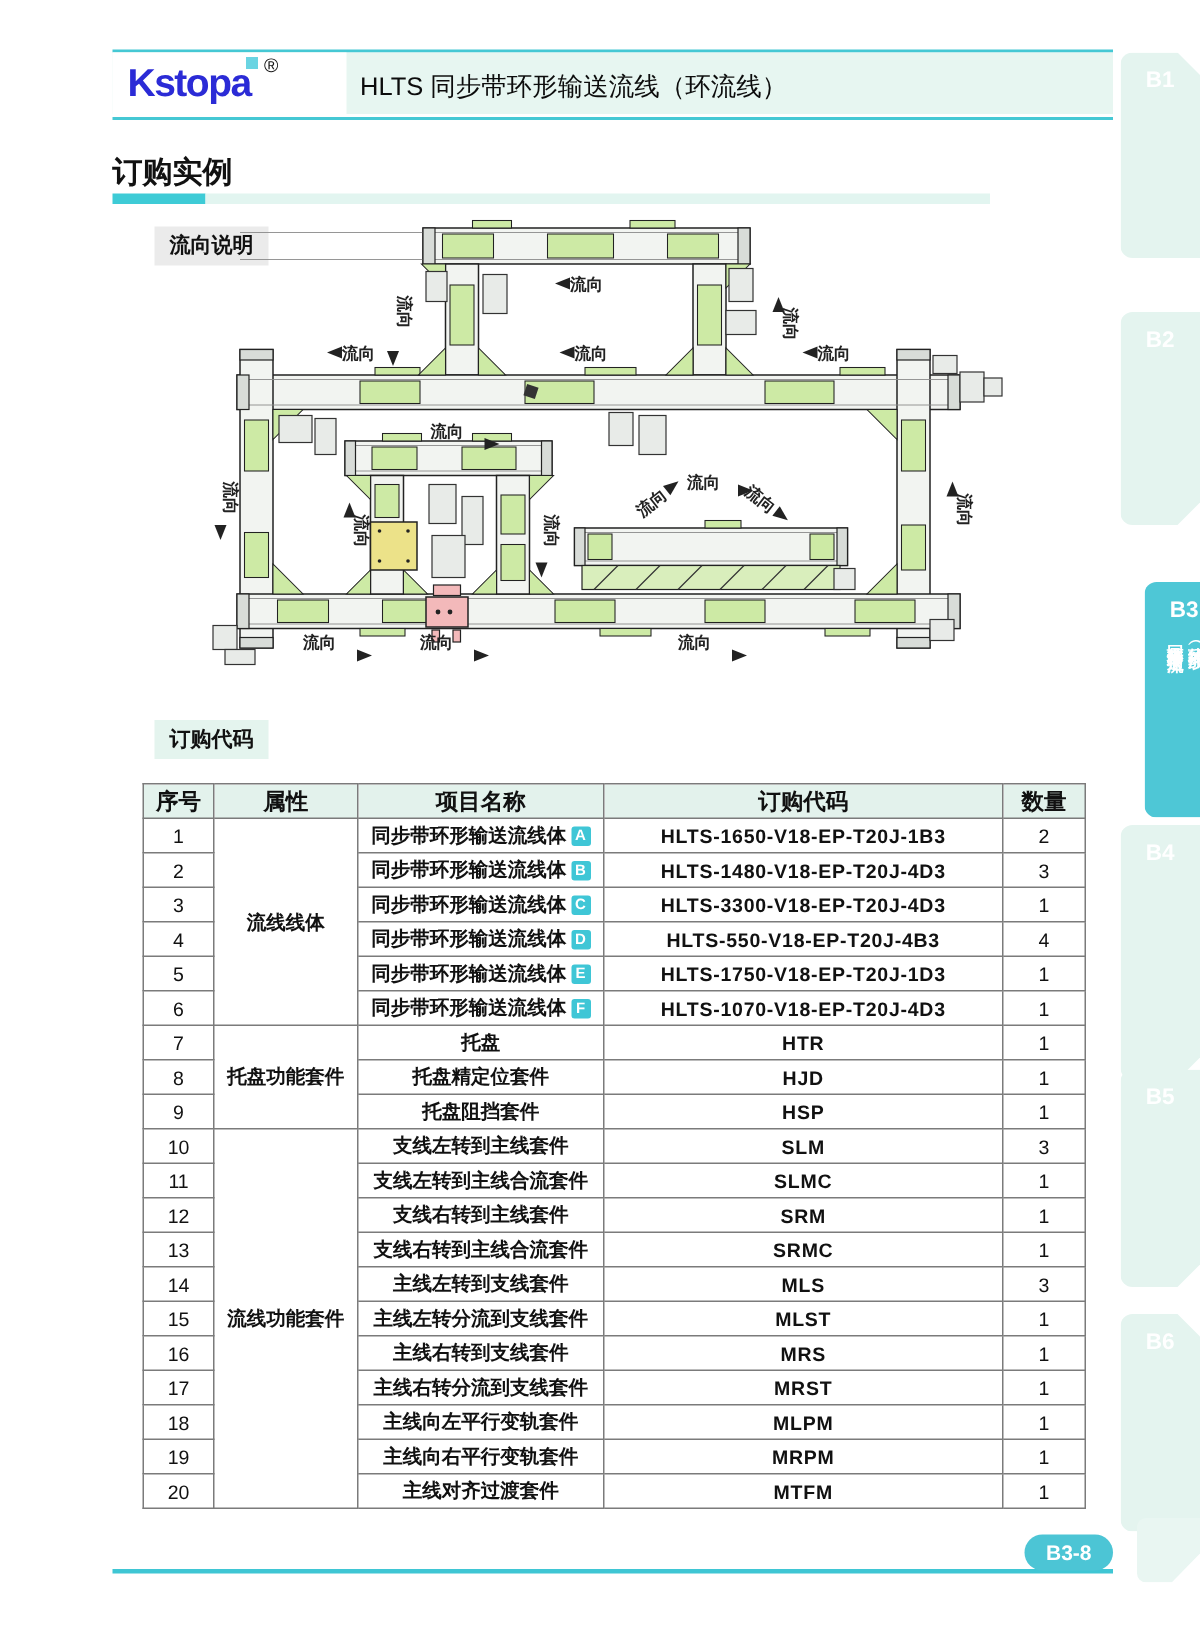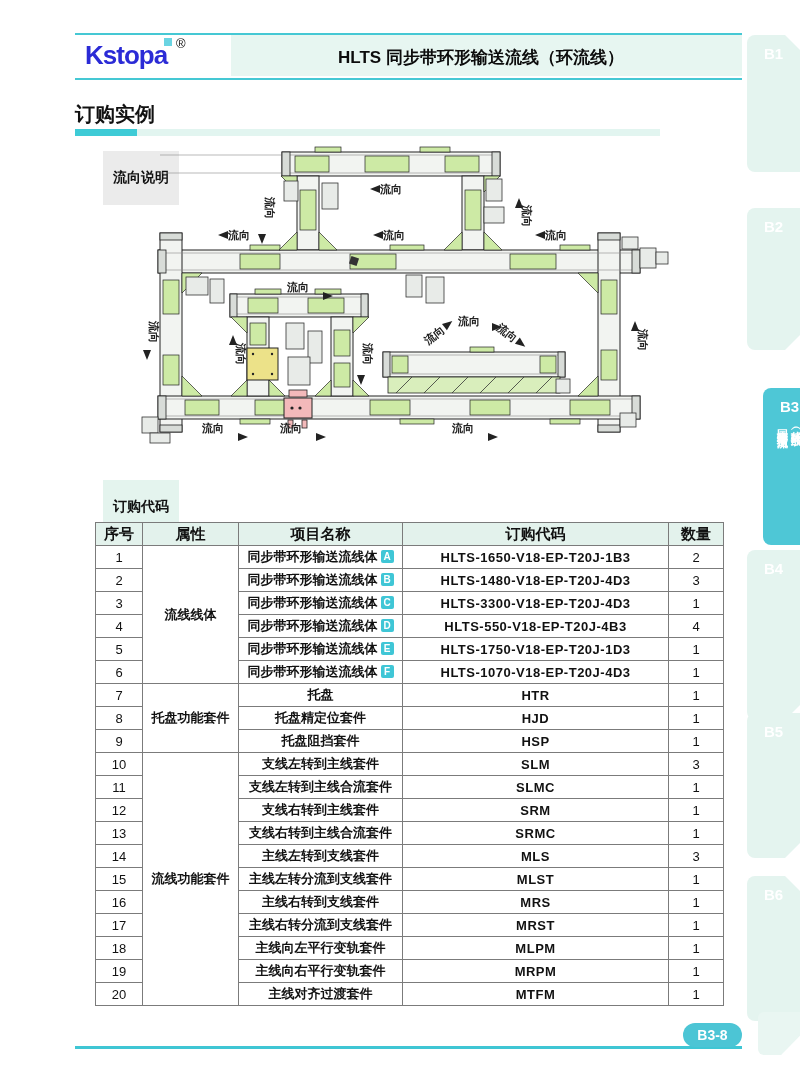--- a/index.html
+++ b/index.html
@@ -9,30 +9,30 @@
   
   .hdr-rule{position:absolute;left:75px;width:667px;height:2px;background:#45c8d4;}
   .hdr-rule.top{top:33px;}
   .hdr-rule.bottom{top:78px;}
   .hdr-band{position:absolute;left:75px;top:35px;width:667px;height:41px;background:#e7f6f1;}
   .logo-patch{position:absolute;left:75px;top:35px;width:156px;height:41px;background:#fff;}
   .logo{position:absolute;left:85px;top:40px;font-size:26px;font-weight:bold;letter-spacing:-1px;
         color:#2b2bd6;}
   .logo-accent{position:absolute;left:164px;top:38px;width:8px;height:8px;background:#6ad4e2;}
   .logo-reg{position:absolute;left:176px;top:36px;font-size:13px;color:#111;font-weight:normal;}
-  .hdr-title{position:absolute;left:240px;top:46px;width:482px;text-align:center;
-             font-size:17px;font-weight:bold;color:#0c0c0c;}
+  .hdr-title{position:absolute;left:240px;top:46px;width:482px;text-align:left;
+             font-size:17px;font-weight:normal;color:#0c0c0c;}
 
   
   .sect-title{position:absolute;left:75px;top:101px;font-size:20px;font-weight:bold;}
   .sect-underline-teal{position:absolute;left:75px;top:129px;width:62px;height:7px;background:#3ecbd6;}
   .sect-underline-mint{position:absolute;left:137px;top:129px;width:523px;height:7px;background:#e2f5f0;}
 
   
-  .chip{position:absolute;font-size:14px;font-weight:bold;padding:18px 10px;color:#111;}
+  .chip{position:absolute;font-size:14px;font-weight:bold;padding:4px 10px;color:#111;}
   .chip.flow{left:103px;top:151px;background:#ebebeb;}
   .chip.codes{left:103px;top:480px;background:#e4f4ee;}
 
   
   .diagram{position:absolute;left:90px;top:145px;width:650px;height:330px;}
   .diagram text{font-size:11px;font-weight:700;fill:#222;}
 
   
   .order-table{position:absolute;left:95px;top:522px;width:628px;border-collapse:collapse;
                table-layout:fixed;font-size:13px;}

